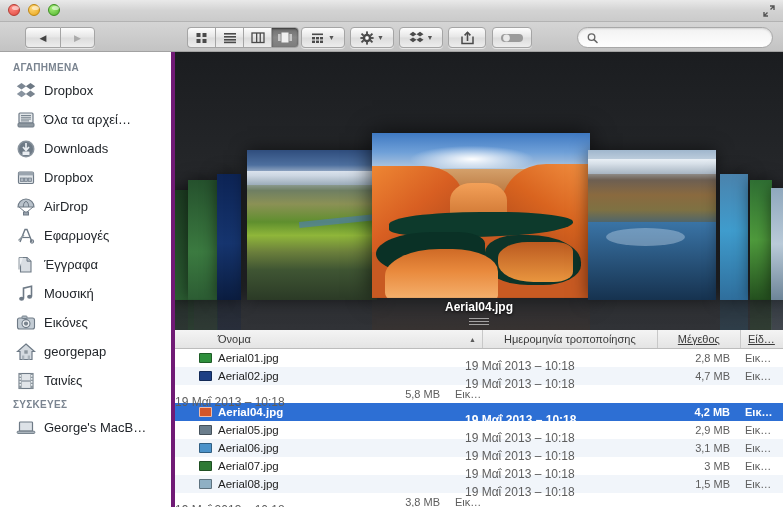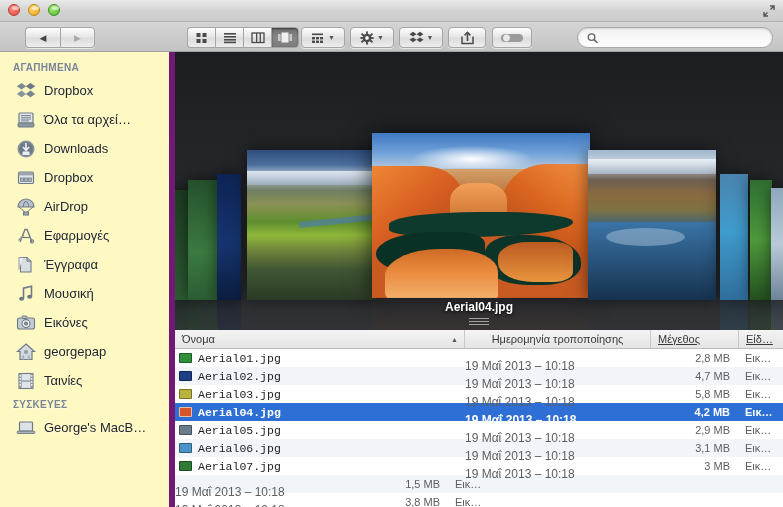--- a/index.html
+++ b/index.html
@@ -97,21 +97,21 @@
   }
   .searchfield input {
     border: none; outline: none; background: transparent;
     font-size: 11px; font-family: "Liberation Sans", sans-serif;
     width: 100%; margin-left: 5px; color: #333;
   }
 
   
   .sidebar {
     position: absolute; top: 52px; left: 0; width: 175px; height: 455px;
-    background: #fef9c3; border-right: 6px solid #701a75;
+    background: #ffffff; border-right: 4px solid #701a75;
     overflow: hidden; padding-top: 6px;
   }
   .sb-header {
     font-size: 10px; font-weight: bold; color: #7a8490;
     letter-spacing: 0.3px; padding: 4px 0 3px 13px;
     text-shadow: 0 1px 0 rgba(255,255,255,0.6);
   }
   .sb-item {
     display: flex; align-items: center; gap: 8px;
     height: 29px; padding-left: 16px; cursor: pointer;
@@ -156,35 +156,35 @@
   .lhead {
     display: flex; height: 19px; align-items: stretch;
     background: linear-gradient(to bottom, #f4f4f4 0%, #e4e4e4 100%);
     border-bottom: 1px solid #bcbcbc;
     font-size: 11px; color: #3a3a3a;
   }
   .lhead .hc {
     display: flex; align-items: center; border-right: 1px solid #c8c8c8;
     padding: 0 7px; cursor: pointer; position: relative;
   }
-  .hc.c-name { width: 290px; }
+  .hc.c-name { width: 290px; margin-left: 36px; }
   .hc.c-date { width: 186px; justify-content: center; }
-  .hc.c-size { width: 88px; justify-content: flex-start; text-decoration: underline; }
+  .hc.c-size { width: 88px; justify-content: center; text-decoration: underline; }
   .hc.c-kind { width: 44px; border-right: none; text-decoration: underline; }
   .sortarrow { position: absolute; right: 6px; font-size: 7px; color: #5a5a5a; }
 
   .lrow {
     display: flex; height: 18px; align-items: center;
     font-size: 11.5px; color: #1d1d1d; cursor: default;
   }
   .lrow.alt { background: #f1f5fa; }
   .lrow.sel { background: #2d6fd4; color: #fff; font-weight: bold; }
   .lrow.sel .c-date, .lrow.sel .c-size, .lrow.sel .c-kind { color: #fff; }
   .lrow .c-name {
-    width: 290px; display: flex; align-items: center; gap: 6px; padding-left: 4px; font-family: Liberation Mono, monospace;
+    width: 290px; display: flex; align-items: center; gap: 6px; padding-left: 24px;
   }
   .lrow .c-date { width: 186px; text-align: left; color: #5d5d5d; font-size: 12px; margin-top: 16px; }
   .lrow .c-size { width: 88px; text-align: right; padding-right: 9px; color: #5d5d5d; font-size: 11px; }
   .lrow .c-kind { width: 44px; padding-left: 6px; color: #5d5d5d; font-size: 11px;
                   overflow: hidden; white-space: nowrap; }
   .thumb {
     width: 13px; height: 10px; flex: 0 0 13px;
     border: 1px solid rgba(0,0,0,0.35); border-radius: 1px;
   }
   .lrow.sel .thumb { border-color: rgba(255,255,255,0.6); }
@@ -597,24 +597,20 @@
         <div class="lrow alt">
           <div class="c-name">
             <span class="thumb" style="background: rgb(29, 63, 132);"></span>
             <span>Aerial02.jpg</span>
           </div>
           <div class="c-date">19 Μαΐ 2013 – 10:18</div>
           <div class="c-size">4,7 MB</div>
           <div class="c-kind">Εικ…</div>
         </div>
         <div class="lrow">
-          <div class="c-name">
-            <span class="thumb" style="background: rgb(183, 179, 60);"></span>
-            <span>Aerial03.jpg</span>
-          </div>
           <div class="c-date">19 Μαΐ 2013 – 10:18</div>
           <div class="c-size">5,8 MB</div>
           <div class="c-kind">Εικ…</div>
         </div>
         <div class="lrow sel">
           <div class="c-name">
             <span class="thumb" style="background: rgb(212, 86, 42);"></span>
             <span>Aerial04.jpg</span>
           </div>
           <div class="c-date">19 Μαΐ 2013 – 10:18</div>
@@ -642,20 +638,24 @@
         <div class="lrow">
           <div class="c-name">
             <span class="thumb" style="background: rgb(47, 122, 53);"></span>
             <span>Aerial07.jpg</span>
           </div>
           <div class="c-date">19 Μαΐ 2013 – 10:18</div>
           <div class="c-size">3 MB</div>
           <div class="c-kind">Εικ…</div>
         </div>
         <div class="lrow alt">
+          <div class="c-name">
+            <span class="thumb" style="background: rgb(143, 176, 196);"></span>
+            <span>Aerial08.jpg</span>
+          </div>
           <div class="c-date">19 Μαΐ 2013 – 10:18</div>
           <div class="c-size">1,5 MB</div>
           <div class="c-kind">Εικ…</div>
         </div>
         <div class="lrow">
           <div class="c-date">19 Μαΐ 2013 – 10:18</div>
           <div class="c-size">3,8 MB</div>
           <div class="c-kind">Εικ…</div>
         </div>
       </div>

